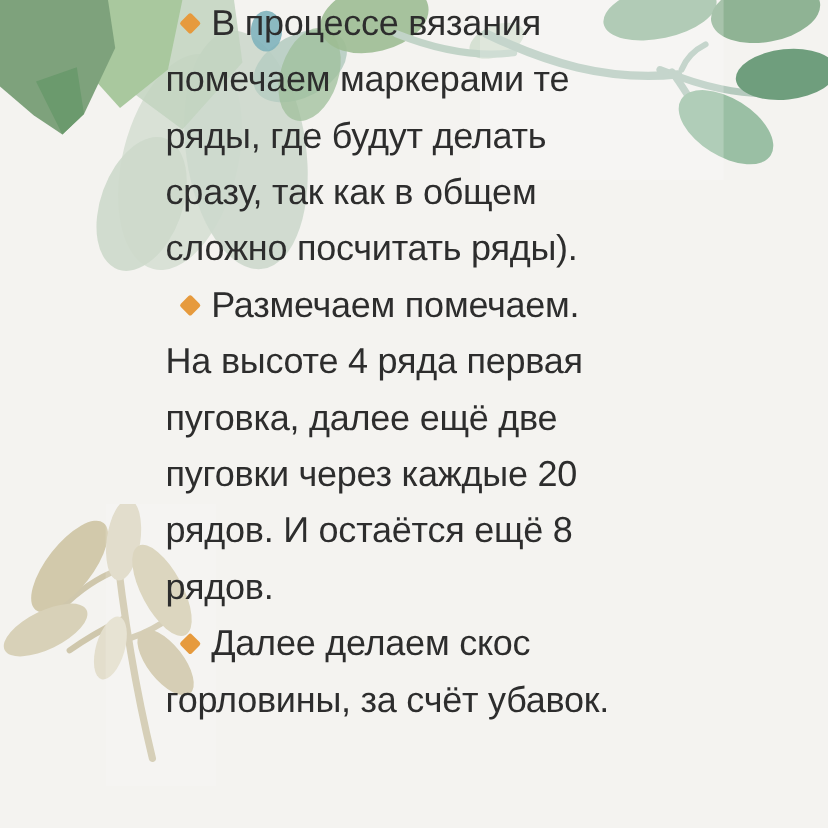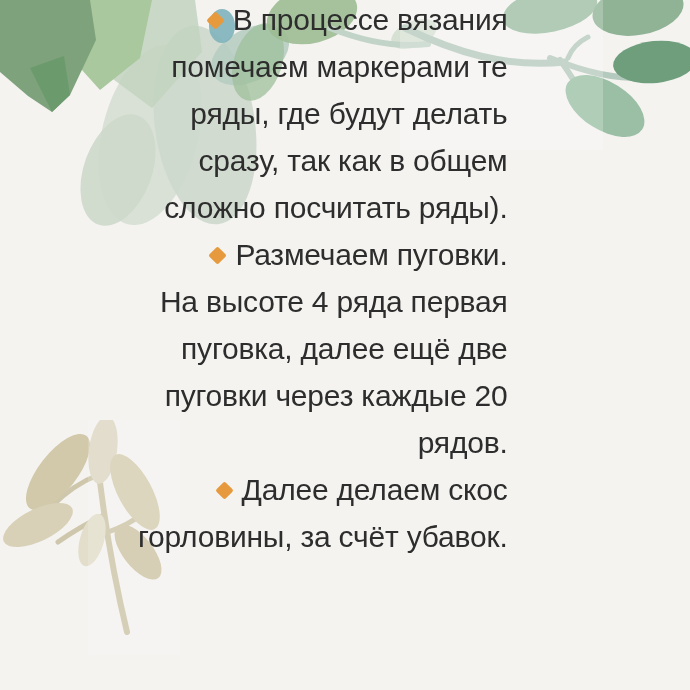--- a/index.html
+++ b/index.html
@@ -2,21 +2,20 @@
 <html><head>
 <meta charset="utf-8">
 <style>
   html,body{margin:0;padding:0;}
   #card{
     position:relative;
     width:690px;height:690px;
     background:#f4f3f0;
     overflow:hidden;
     font-family:"Liberation Sans", sans-serif;
-    text-align:right;
   }
   .deco{position:absolute;pointer-events:none;}
   #deco-top-left{left:0;top:0;}
   #deco-top-right{left:400px;top:0;}
   #deco-bottom-left{left:0;top:420px;}
   #text-block{
     position:absolute;
     left:138px;top:-4px;
     z-index:2;
     color:#2d2d2d;
@@ -90,22 +89,23 @@
       <rect x="88" y="0" width="92" height="235" fill="#ffffff" opacity="0.15"></rect>
     </g>
   </svg>
 
   <div id="text-block">
     <div class="line"><span class="bullet"></span><span>В процессе вязания</span></div>
     <div class="line"><span>помечаем маркерами те</span></div>
     <div class="line"><span>ряды, где будут делать</span></div>
     <div class="line"><span>сразу, так как в общем</span></div>
     <div class="line"><span>сложно посчитать ряды).</span></div>
-    <div class="line"><span class="bullet"></span><span>Размечаем пуговки.</span></div>
+    <div class="line"><span class="bullet"></span><span>Размечаем помечаем.</span></div>
     <div class="line"><span>На высоте 4 ряда первая</span></div>
     <div class="line"><span>пуговка, далее ещё две</span></div>
     <div class="line"><span>пуговки через каждые 20</span></div>
+    <div class="line"><span>рядов. И остаётся ещё 8</span></div>
     <div class="line"><span>рядов.</span></div>
     <div class="line"><span class="bullet"></span><span>Далее делаем скос</span></div>
     <div class="line"><span>горловины, за счёт убавок.</span></div>
   </div>
 
 </div>
 
 </body></html>

